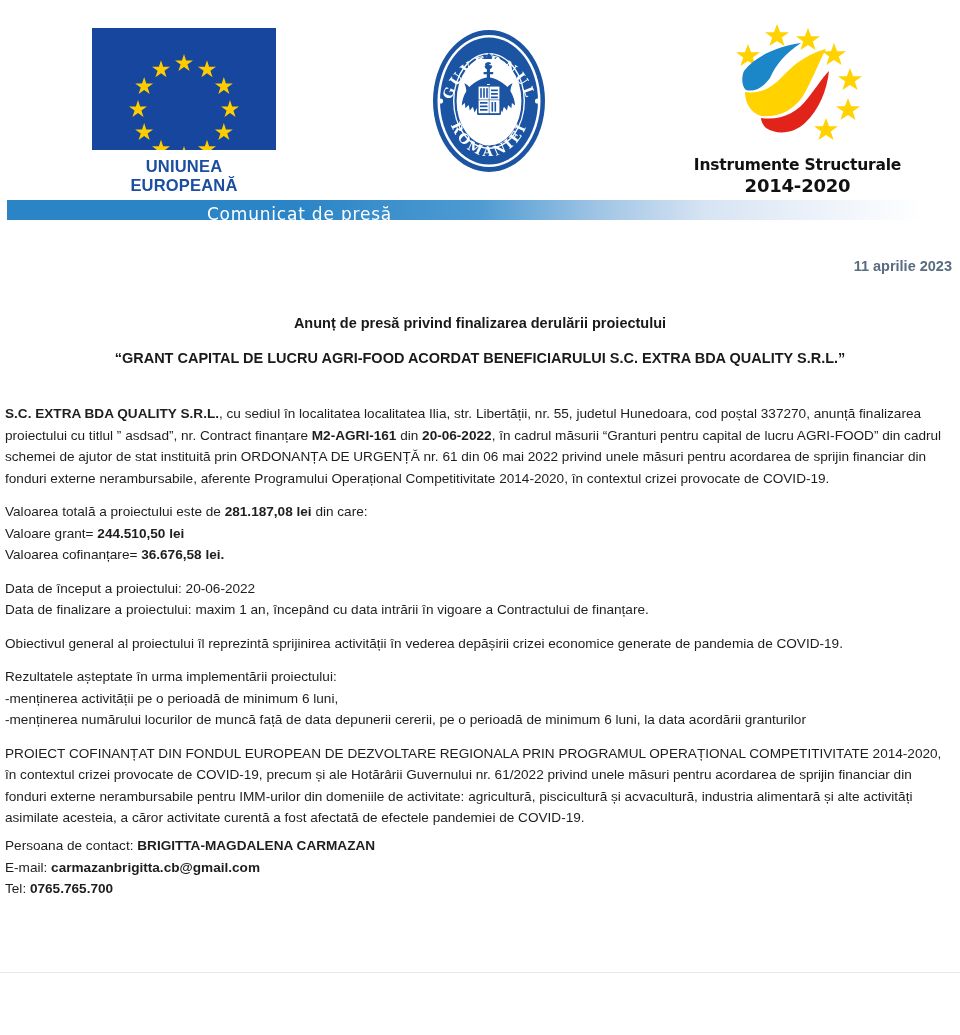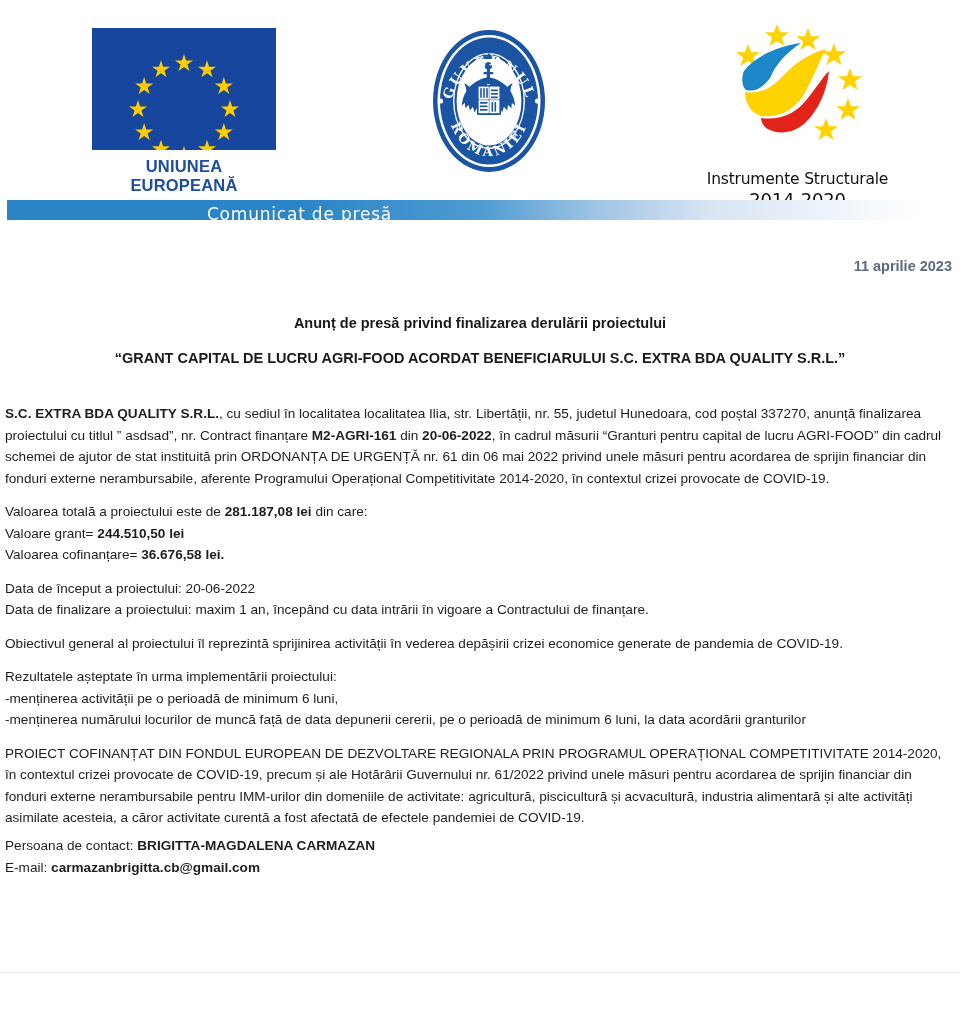--- a/index.html
+++ b/index.html
@@ -62,25 +62,25 @@
     position: absolute;
     left: 690px;
     top: 20px;
     width: 215px;
   }
   .si-mark { display:block; margin: 0 auto; }
   .si-caption {
     text-align: center;
     font-family: "DejaVu Sans", sans-serif;
     color: #111;
-    font-weight: normal;
+    font-weight: bold;
     font-size: 15.5px;
     line-height: 1.22;
     letter-spacing: -0.2px;
-    margin-top: 18px;
+    margin-top: 4px;
   }
   .si-caption .si-years { font-size: 18px; display:block; }
 
   
   .banner {
     position: absolute;
     left: 7px;
     top: 200px;
     width: 945px;
     height: 20px;
@@ -307,15 +307,16 @@
     <div class="line">-menținerea activității pe o perioadă de minimum 6 luni,</div>
     <div class="line">-menținerea numărului locurilor de muncă față de data depunerii cererii, pe o perioadă de minimum 6 luni, la data acordării granturilor</div>
   </div>
 
   <p class="para">PROIECT COFINANȚAT DIN FONDUL EUROPEAN DE DEZVOLTARE REGIONALA PRIN PROGRAMUL OPERAȚIONAL COMPETITIVITATE 2014-2020, în contextul crizei provocate de COVID-19, precum și ale Hotărârii Guvernului nr. 61/2022 privind unele măsuri pentru acordarea de sprijin financiar din fonduri externe nerambursabile pentru IMM-urilor din domeniile de activitate: agricultură, piscicultură și acvacultură, industria alimentară și alte activități asimilate acesteia, a căror activitate curentă a fost afectată de efectele pandemiei de COVID-19.</p>
 </div>
 
 <div class="contact">
   <div class="line"><span>Persoana de contact: </span><b>BRIGITTA-MAGDALENA CARMAZAN</b></div>
   <div class="line"><span>E-mail: </span><b>carmazanbrigitta.cb@gmail.com</b></div>
+  <div class="line"><span>Tel: </span><b>0765.765.700</b></div>
 </div>
 
 <div class="footer-rule"></div>
 
 </body></html>

